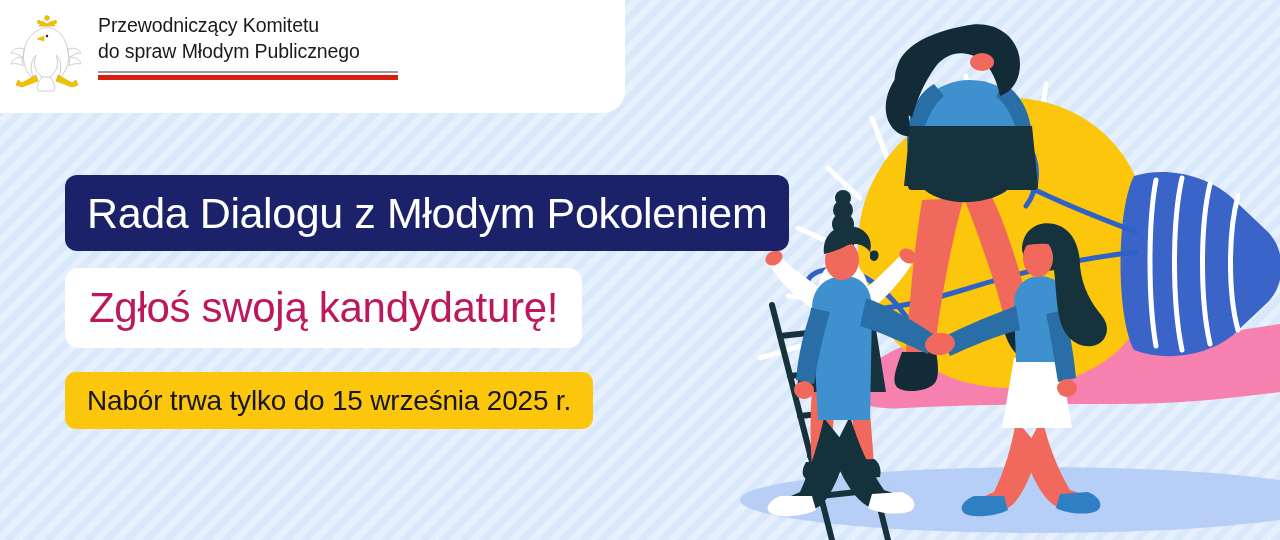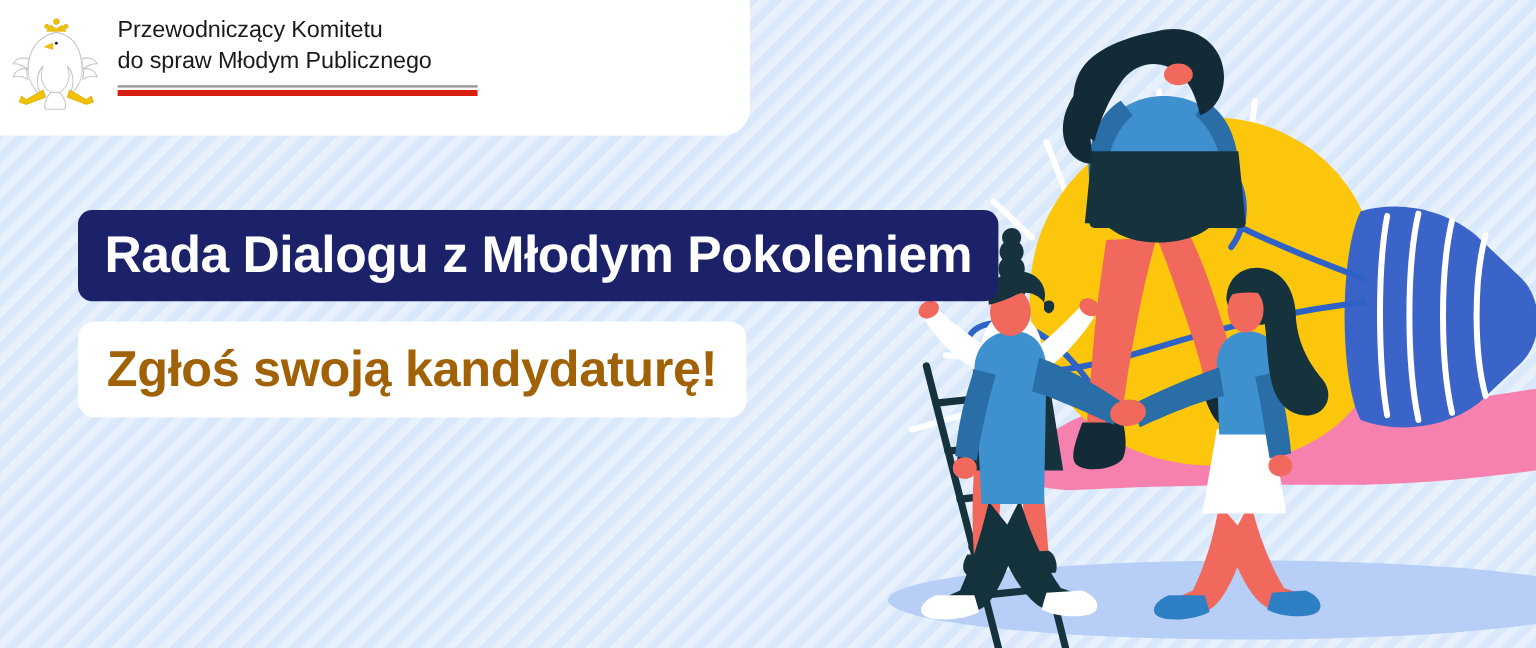--- a/index.html
+++ b/index.html
@@ -52,30 +52,30 @@
   .rdmp-l2{font-size:25px;font-weight:bold;letter-spacing:0.6px;line-height:1.02;}
   .rdmp-l3{font-size:14px;font-weight:bold;letter-spacing:0.7px;line-height:1.22;margin-top:3px;}
   .rdmp-l4{font-size:14px;font-weight:bold;letter-spacing:0.7px;line-height:1.22;}
 
   
   .bar{
     position:absolute;left:65px;
     display:flex;align-items:center;
     border-radius:12px;
     white-space:nowrap;
-    font-weight:bold;
+    font-weight:normal;
   }
   .bar-title{
     top:175px;height:76px;padding:0 22px;
     background:#1b2269;color:#ffffff;
     font-size:43px;letter-spacing:-0.4px;
   }
   .bar-cta{
     top:268px;height:80px;padding:0 24px;
-    background:#ffffff;color:#a16207;
+    background:#ffffff;color:#be185d;
     font-size:42px;letter-spacing:-0.3px;
     border-radius:14px;
   }
   .bar-deadline{
     top:372px;height:57px;padding:0 22px;
     background:#fcc60c;color:#15161c;
     font-size:28px;letter-spacing:-0.2px;
     border-radius:11px;
   }
 
@@ -319,14 +319,15 @@
         <div class="rule-grey"></div>
         <div class="rule-red"></div>
       </div>
 
 
     </div>
   </div>
 
   <div class="bar bar-title">Rada Dialogu z Młodym Pokoleniem</div>
   <div class="bar bar-cta">Zgłoś swoją kandydaturę!</div>
+  <div class="bar bar-deadline">Nabór trwa tylko do 15 września 2025 r.</div>
 
 </div>
 
 </body></html>

